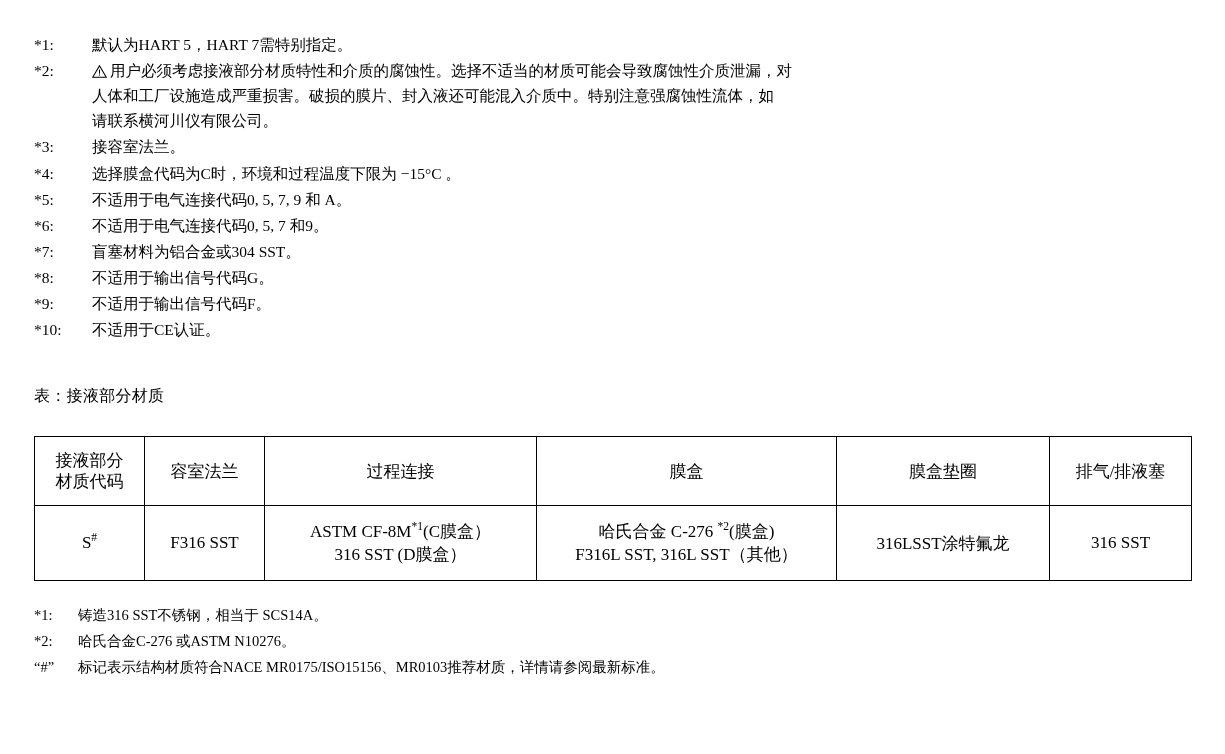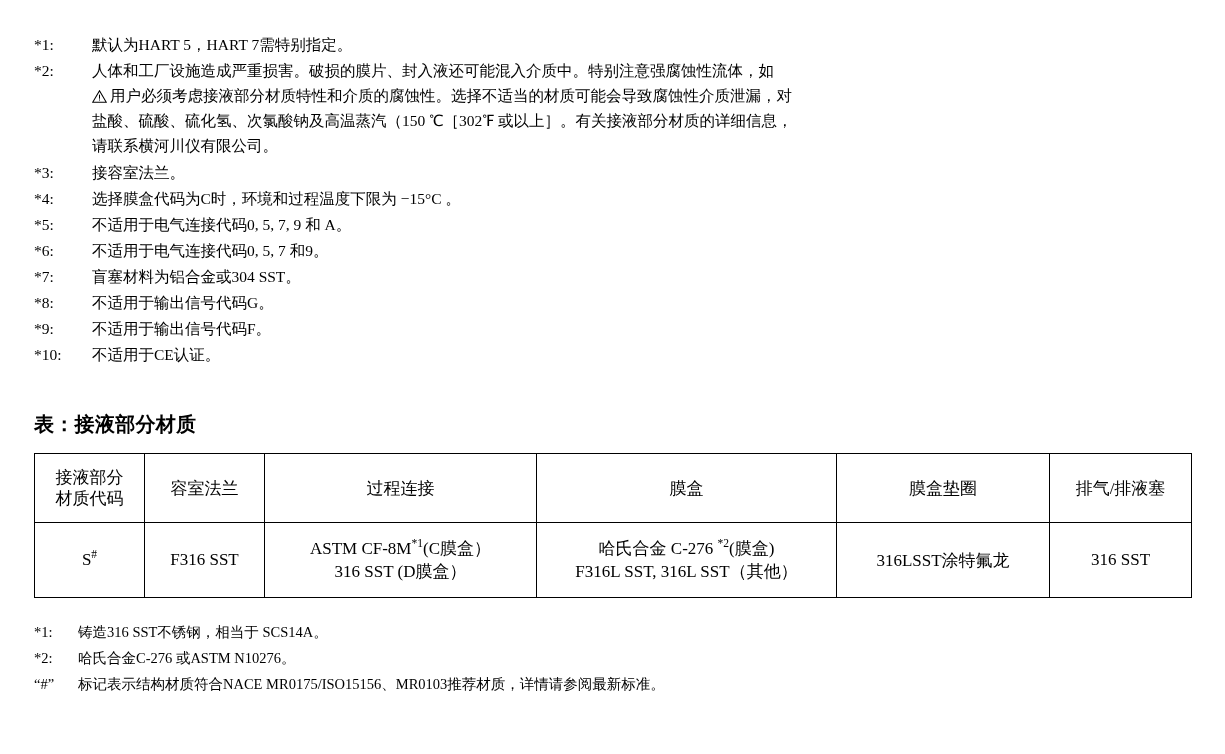--- a/index.html
+++ b/index.html
@@ -54,24 +54,24 @@
     width: 15px;
     height: 13px;
     vertical-align: -2px;
     margin-right: 3px;
   }
   .warn-glyph svg { display: block; }
 
   
   .table-heading {
     font-family: "Liberation Sans", sans-serif;
-    font-weight: bold;
-    font-size: 20px;
+    font-weight: normal;
+    font-size: 16px;
     margin-top: 44px;
-    margin-bottom: 15px;
+    margin-bottom: 29px;
     letter-spacing: 0.3px;
   }
 
   
   table.matrix {
     border-collapse: collapse;
     width: 1157px;
     table-layout: fixed;
     padding-left: 21px;
   }
@@ -122,27 +122,26 @@
     <div class="note-row">
       <div class="note-key">*1:</div>
       <div class="note-body">
         <span class="note-line">默认为HART 5，HART 7需特别指定。</span>
       </div>
     </div>
 
     <div class="note-row">
       <div class="note-key">*2:</div>
       <div class="note-body">
-        <span class="note-line">人体和工厂设施造成严重损害。破损的膜片、封入液还可能混入介质中。特别注意强腐蚀性流体，如</span>
         <span class="note-line"><span class="warn-glyph"><svg width="15" height="13" viewBox="0 0 15 13">
                 <polygon points="7.5,0.8 14.3,12.3 0.7,12.3" fill="none" stroke="#000" stroke-width="1.1"></polygon>
                 <rect x="7.0" y="4.6" width="1.0" height="4.1" fill="#000"></rect>
                 <rect x="7.0" y="9.5" width="1.0" height="1.0" fill="#000"></rect>
               </svg></span><span>用户必须考虑接液部分材质特性和介质的腐蚀性。选择不适当的材质可能会导致腐蚀性介质泄漏，对</span></span>
-        <span class="note-line">盐酸、硫酸、硫化氢、次氯酸钠及高温蒸汽（150 ℃［302℉ 或以上］。有关接液部分材质的详细信息，</span>
+        <span class="note-line">人体和工厂设施造成严重损害。破损的膜片、封入液还可能混入介质中。特别注意强腐蚀性流体，如</span>
         <span class="note-line">请联系横河川仪有限公司。</span>
       </div>
     </div>
 
     <div class="note-row">
       <div class="note-key">*3:</div>
       <div class="note-body">
         <span class="note-line">接容室法兰。</span>
       </div>
     </div>

